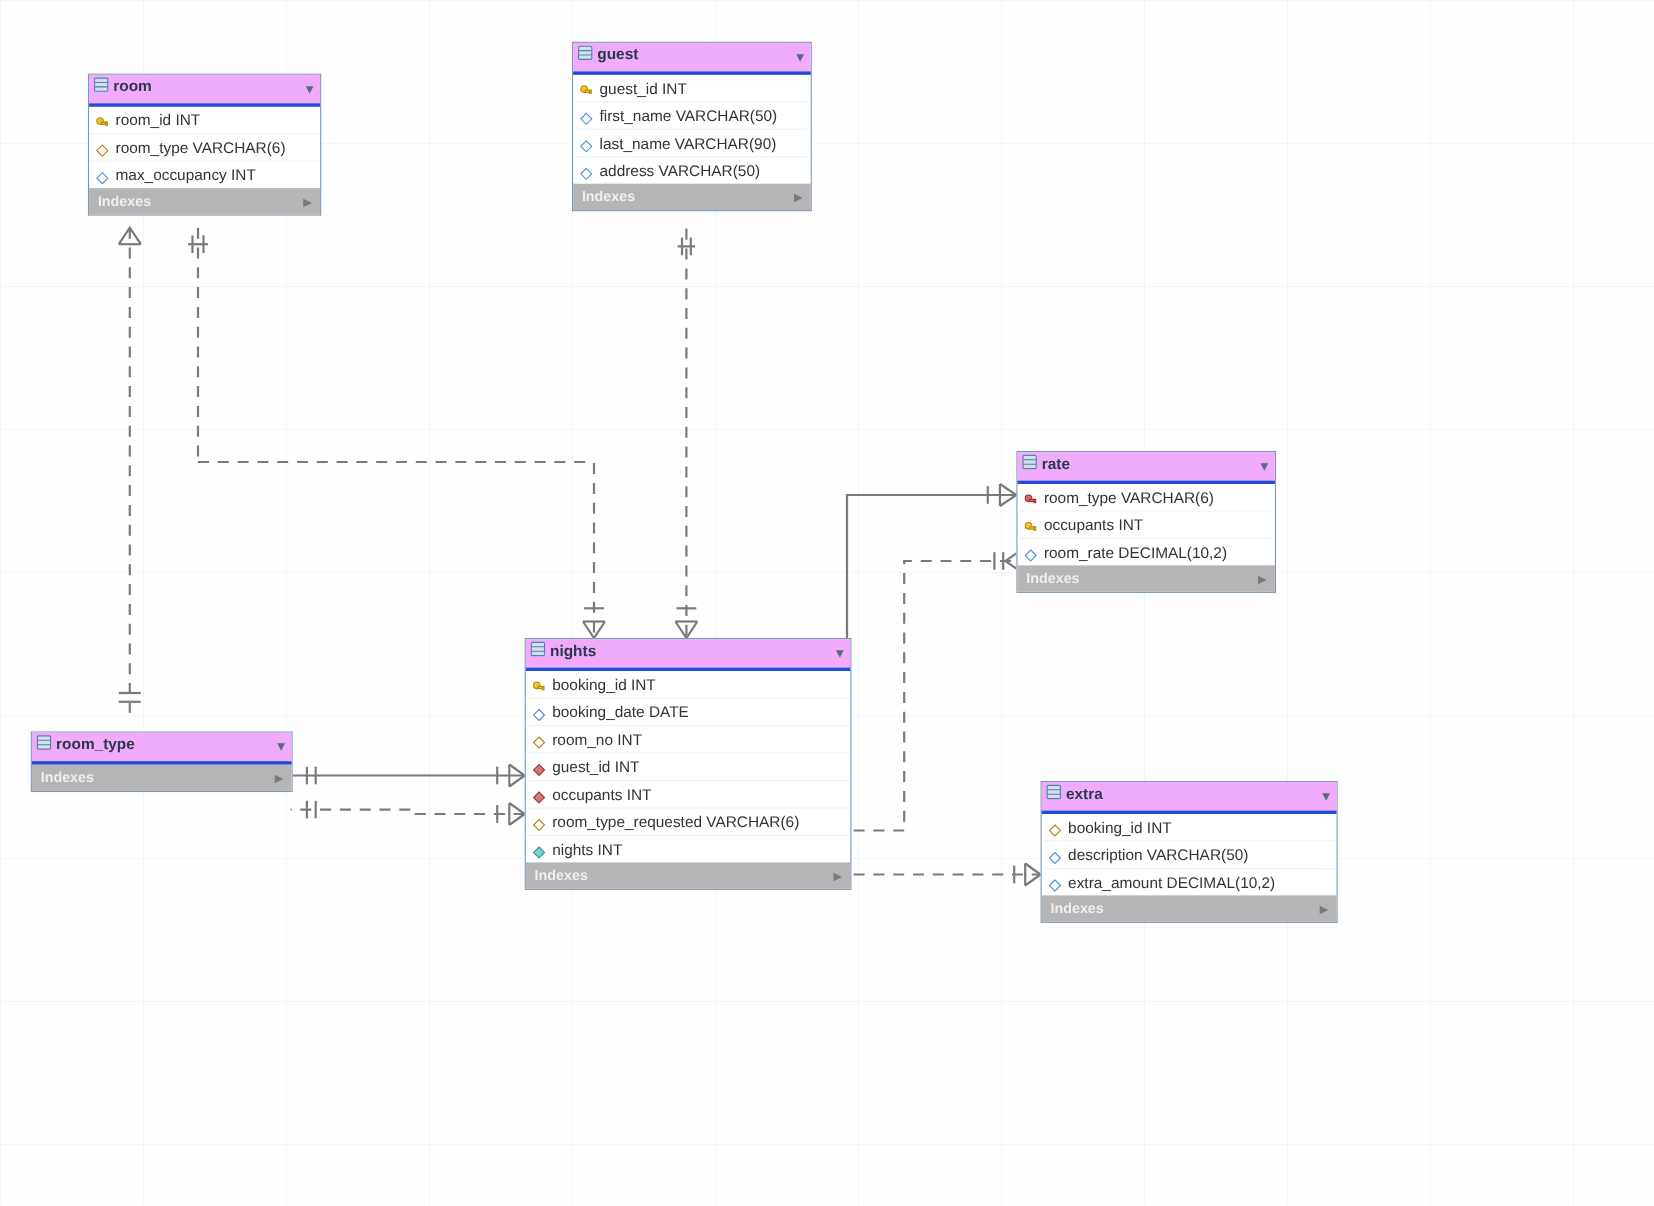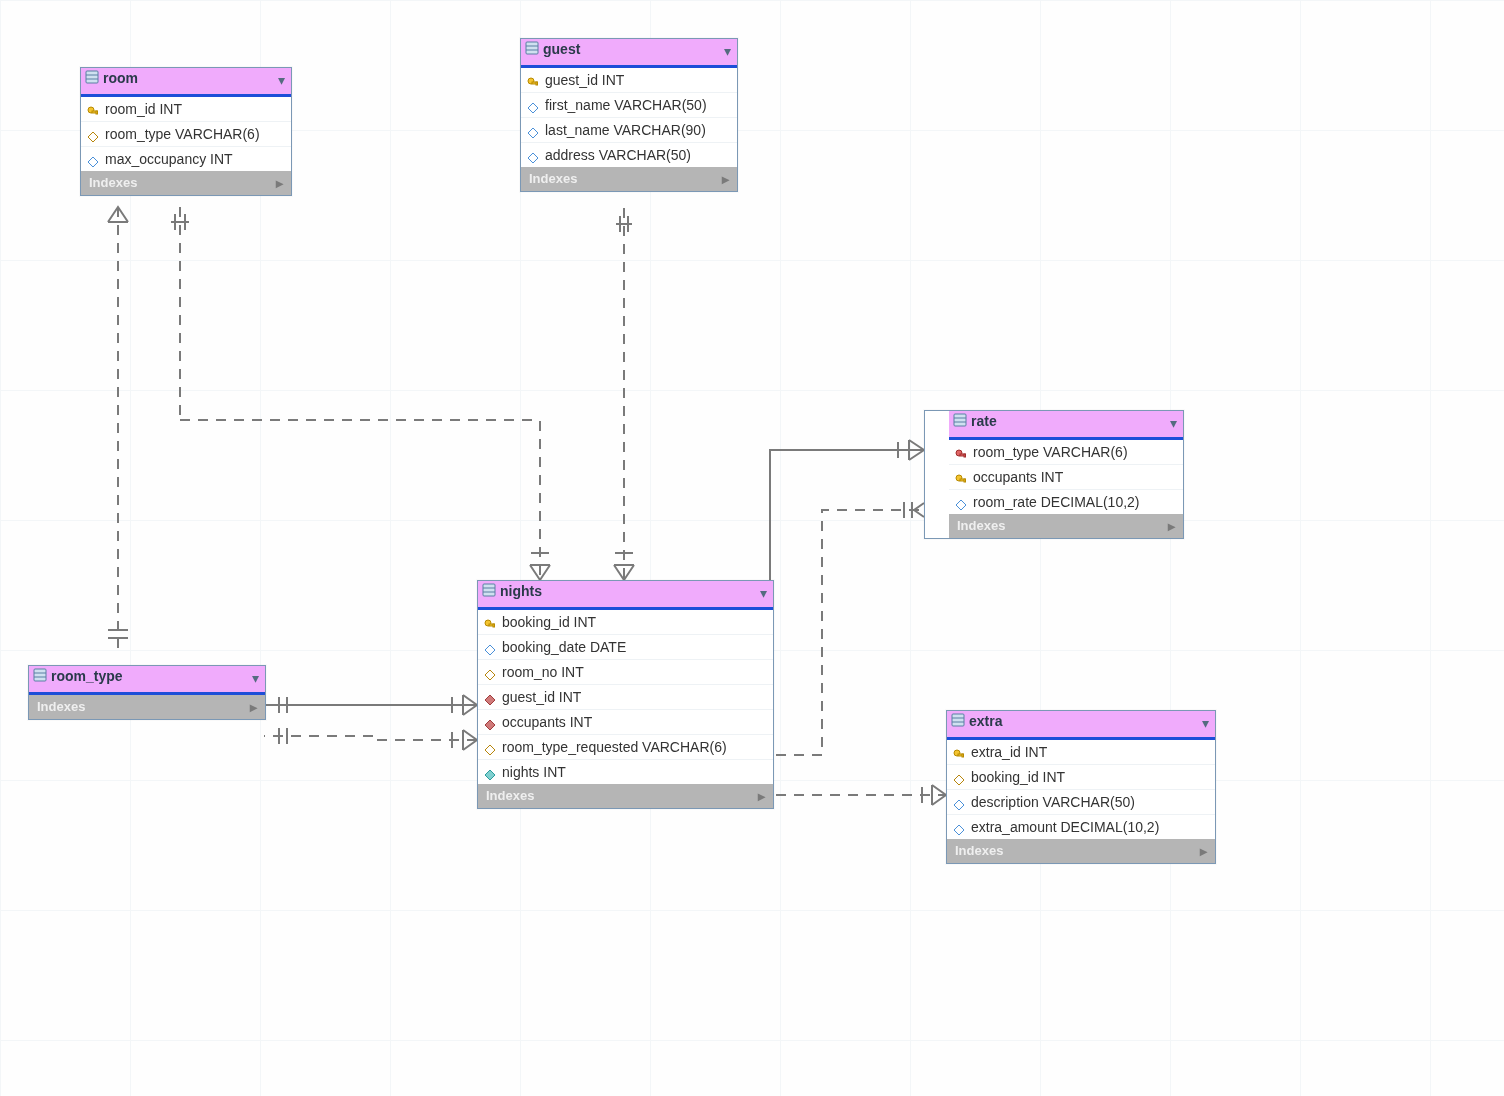--- a/index.html
+++ b/index.html
@@ -273,21 +273,21 @@
             </svg></span>
           <span class="txt">address VARCHAR(50)</span>
         </div>
       </div>
     <div class="indexes">
       <span class="lbl">Indexes</span>
       <span class="arrow">▸</span>
     </div>
   </div>
 
-  <div class="table-box" style="left:924px; top:410px; width:234px;padding-left:24px;">
+  <div class="table-box" style="left:924px; top:410px; width:234px;">
     <div class="tbl-header">
       <span class="tbl-icon">
         <svg viewBox="0 0 14 14">
             <rect x="1" y="1" width="12" height="12" rx="1" fill="#cfe0f0" stroke="#5b7ea3"></rect>
             <line x1="1" y1="5" x2="13" y2="5" stroke="#5b7ea3"></line>
             <line x1="1" y1="9" x2="13" y2="9" stroke="#5b7ea3"></line>
           </svg>
       </span>
       <span class="title">rate</span>
       <span class="expand">▾</span>
@@ -412,28 +412,20 @@
             <line x1="1" y1="5" x2="13" y2="5" stroke="#5b7ea3"></line>
             <line x1="1" y1="9" x2="13" y2="9" stroke="#5b7ea3"></line>
           </svg>
       </span>
       <span class="title">extra</span>
       <span class="expand">▾</span>
     </div>
     <div class="rows" id="rows-extra">
         <div class="row">
           <span class="bullet"><svg viewBox="0 0 12 12">
-              <circle cx="4" cy="4" r="3" fill="#f4c430" stroke="#b88a00"></circle>
-              <rect x="5" y="5" width="5" height="2" fill="#f4c430" stroke="#b88a00"></rect>
-              <rect x="9" y="5" width="1.5" height="3" fill="#f4c430" stroke="#b88a00"></rect>
-            </svg></span>
-          <span class="txt">extra_id INT</span>
-        </div>
-        <div class="row">
-          <span class="bullet"><svg viewBox="0 0 12 12">
               <polygon points="6,1 11,6 6,11 1,6" fill="#ffffff" stroke="#b8860b"></polygon>
             </svg></span>
           <span class="txt">booking_id INT</span>
         </div>
         <div class="row">
           <span class="bullet"><svg viewBox="0 0 12 12">
               <polygon points="6,1 11,6 6,11 1,6" fill="#ffffff" stroke="#4a90d9"></polygon>
             </svg></span>
           <span class="txt">description VARCHAR(50)</span>
         </div>

